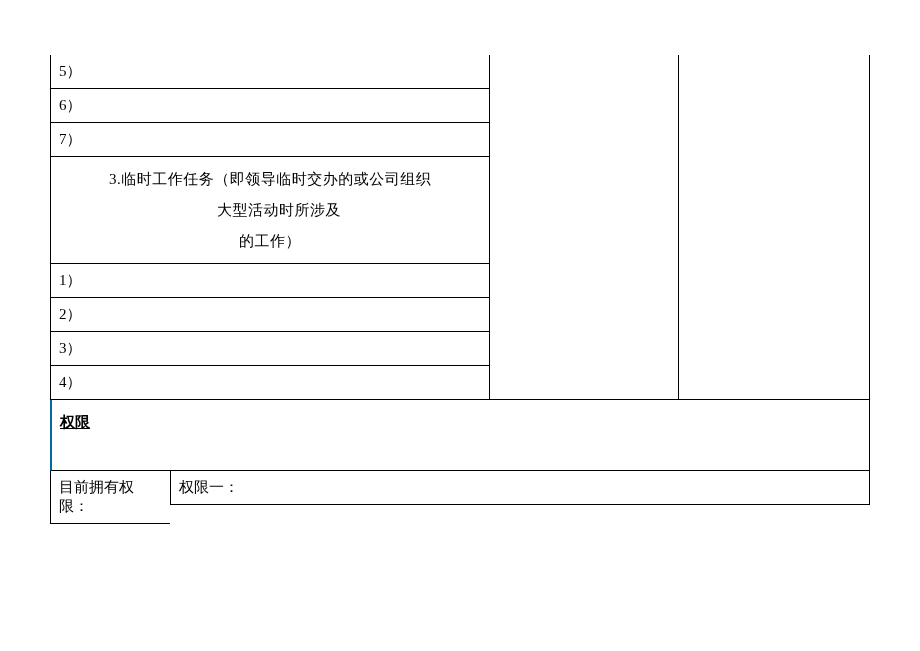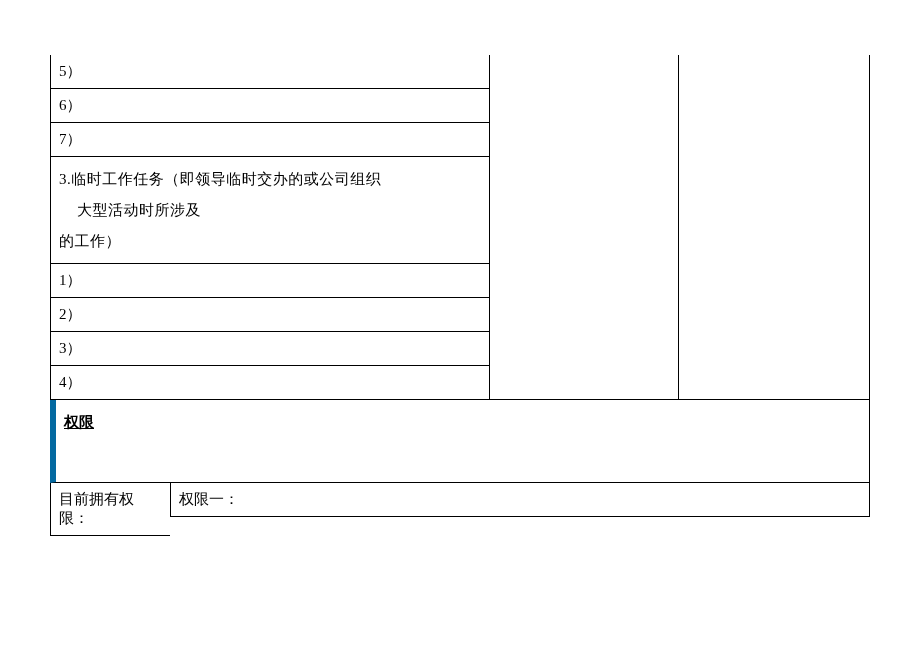--- a/index.html
+++ b/index.html
@@ -29,39 +29,40 @@
       border-bottom: 1px solid #000;
     }
     .right-col {
       flex: 1;
       border-left: 1px solid #000;
       border-right: 1px solid #000;
       border-bottom: 1px solid #000;
     }
     .full-row {
       width: 100%;
-      border-left: 6px solid #0369a1;
+      border-left: 2px solid #0369a1;
       border-right: 1px solid #000;
       border-bottom: 1px solid #000;
-      padding: 7px 10px 12px 8px;
+      padding: 7px 10px 0 8px;
       line-height: 2.1;
       text-decoration: underline;
     }
     .stack-left {
       border-left: 1px solid #000;
     }
     .stack-left .inner-row {
       border-bottom: 1px solid #000;
       padding: 7px 8px;
       min-height: 34px;
     }
     .temp-task-row {
       padding: 7px 8px 7px 8px;
       line-height: 2.05;
       letter-spacing: 0.5px;
+      text-align: center;
     }
     .two-col-row {
       display: flex;
       width: 100%;
       justify-content: flex-end;
     }
     .two-col-left-wrapper {
       border-left: 1px solid #000;
       border-bottom: 1px solid #000;
       width: 120px;

